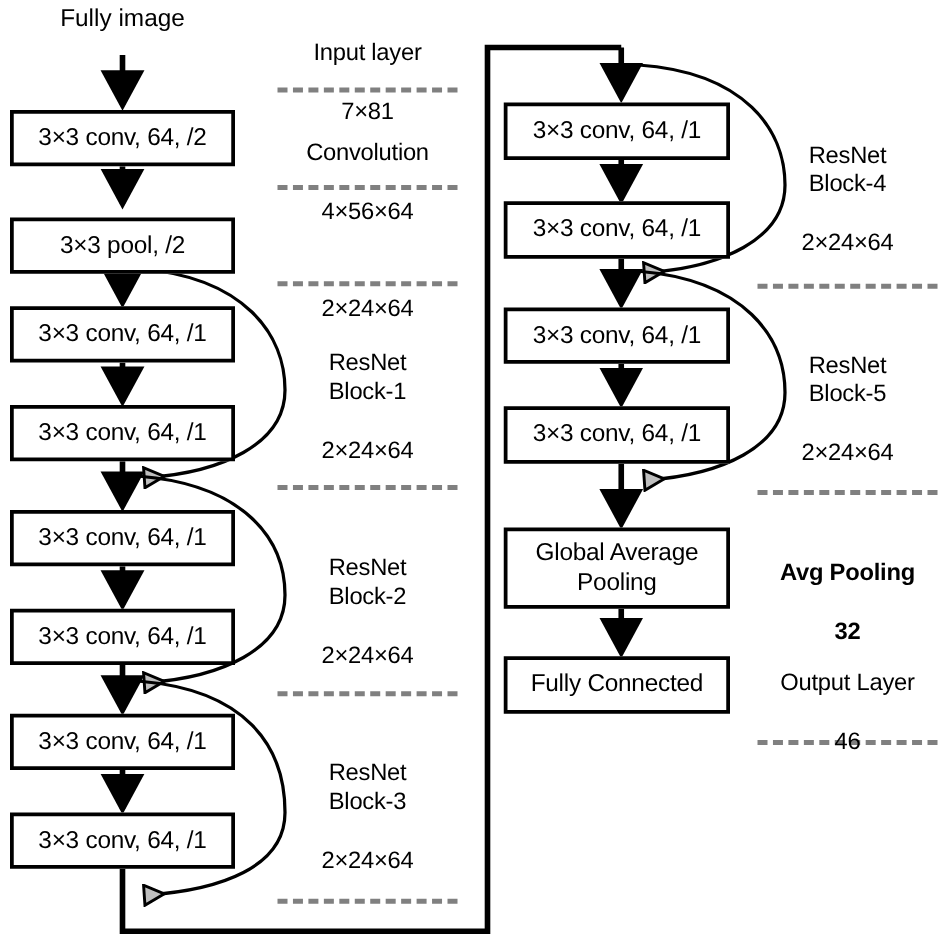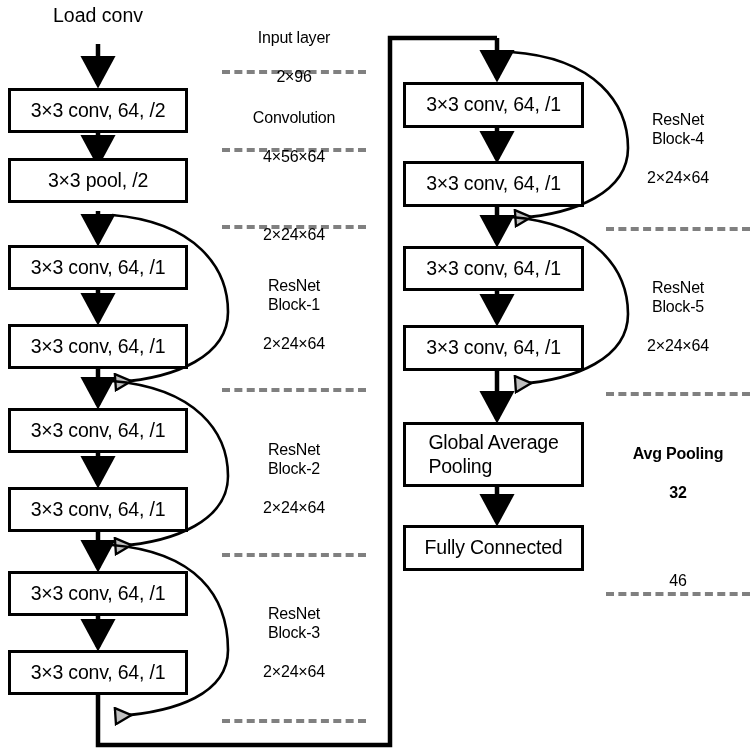--- a/index.html
+++ b/index.html
@@ -3,25 +3,25 @@
 <meta charset="utf-8">
 <style>
   html,body{margin:0;padding:0;background:#ffffff;}
   body{width:753px;height:753px;overflow:hidden;
        font-family:"Liberation Sans","DejaVu Sans",sans-serif;color:#000;}
   #stage{position:relative;width:753px;height:753px;}
   svg.lines{position:absolute;left:0;top:0;width:753px;height:753px;}
 
   .box{position:absolute;box-sizing:border-box;background:#ffffff;
        border:3.5px solid #000;display:flex;align-items:center;
-       justify-content:center;text-align:left;line-height:1.08;
+       justify-content:center;text-align:center;line-height:1.08;
        font-size:19.5px;letter-spacing:-0.2px;z-index:5;}
   .box.two-line{line-height:1.22;}
 
-  .label{position:absolute;text-align:center;font-size:16px;
+  .label{position:absolute;text-align:center;font-size:19px;
          line-height:1.22;letter-spacing:-0.2px;z-index:4;white-space:pre-line;}
 
   .caption{position:absolute;text-align:center;font-size:19.5px;z-index:4;}
 
   .dash{position:absolute;height:0;border-top:4px dashed #808080;z-index:3;}
 </style>
 </head>
 <body>
 
 <div id="stage">
@@ -59,41 +59,41 @@
 
     <g fill="none" stroke="#000" stroke-width="2.6">
       <path d="M112,215 C 196,222 228,268 228,312 C 228,356 176,378 118,382" marker-end="url(#skipArrow)"></path>
       <path d="M112,381 C 196,388 228,432 228,476 C 228,520 176,542 118,546" marker-end="url(#skipArrow)"></path>
       <path d="M112,545 C 196,552 228,596 228,650 C 228,694 176,712 118,716" marker-end="url(#skipArrow)"></path>
       <path d="M511,52 C 596,58 628,104 628,148 C 628,192 576,214 518,218" marker-end="url(#skipArrow)"></path>
       <path d="M511,217 C 596,224 628,270 628,314 C 628,358 576,380 518,384" marker-end="url(#skipArrow)"></path>
     </g>
   </svg>
 
-  <div class="caption" style="left:8px;top:4px;width:180px;">Load conv</div>
+  <div class="caption" style="left:8px;top:4px;width:180px;">Fully image</div>
 
   <div class="box" style="left:8px;top:88px;width:180px;height:45px;">3×3 conv, 64, /2</div>
 
-  <div class="box" style="left:8px;top:158px;width:180px;height:45px;">3×3 pool, /2</div>
+  <div class="box" style="left:8px;top:174px;width:180px;height:45px;">3×3 pool, /2</div>
 
   <div class="box" style="left:8px;top:245px;width:180px;height:45px;">3×3 conv, 64, /1</div>
 
   <div class="box" style="left:8px;top:324px;width:180px;height:45px;">3×3 conv, 64, /1</div>
 
   <div class="box" style="left:8px;top:408px;width:180px;height:45px;">3×3 conv, 64, /1</div>
 
   <div class="box" style="left:8px;top:487px;width:180px;height:45px;">3×3 conv, 64, /1</div>
 
   <div class="box" style="left:8px;top:571px;width:180px;height:45px;">3×3 conv, 64, /1</div>
 
   <div class="box" style="left:8px;top:650px;width:180px;height:45px;">3×3 conv, 64, /1</div>
 
   <div class="label" style="left:222px;top:8px;width:144px;">
     <span>Input layer</span><br>
-    <span>2×96</span>
+    <span>7×81</span>
   </div>
 
   <div class="label" style="left:222px;top:88px;width:144px;">
     <span>Convolution</span><br>
     <span>4×56×64</span>
   </div>
 
   <div class="label" style="left:222px;top:166px;width:144px;">
     <br>
     <span>2×24×64</span>
@@ -142,21 +142,21 @@
     <span>ResNet<br>Block-5</span><br>
     <span>2×24×64</span>
   </div>
 
   <div class="label" style="left:606px;top:424px;width:144px;font-weight:bold;">
     <span>Avg Pooling</span><br>
     <span>32</span>
   </div>
 
   <div class="label" style="left:606px;top:512px;width:144px;">
-    <br>
+    <span>Output Layer</span><br>
     <span>46</span>
   </div>
 
   <div class="dash" style="left:606px;top:227px;width:144px;"></div>
   <div class="dash" style="left:606px;top:392px;width:144px;"></div>
   <div class="dash" style="left:606px;top:592px;width:144px;"></div>
 
 </div>
 
 </body></html>

